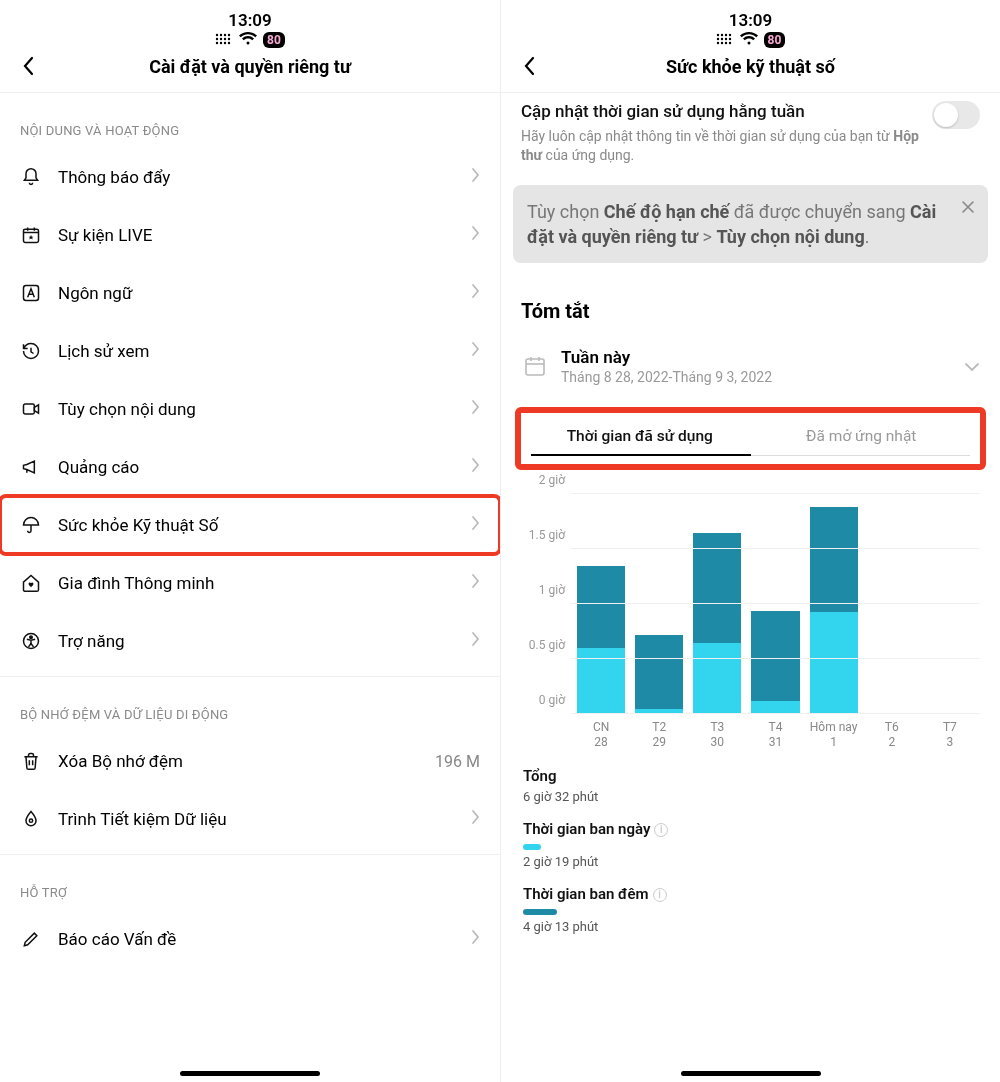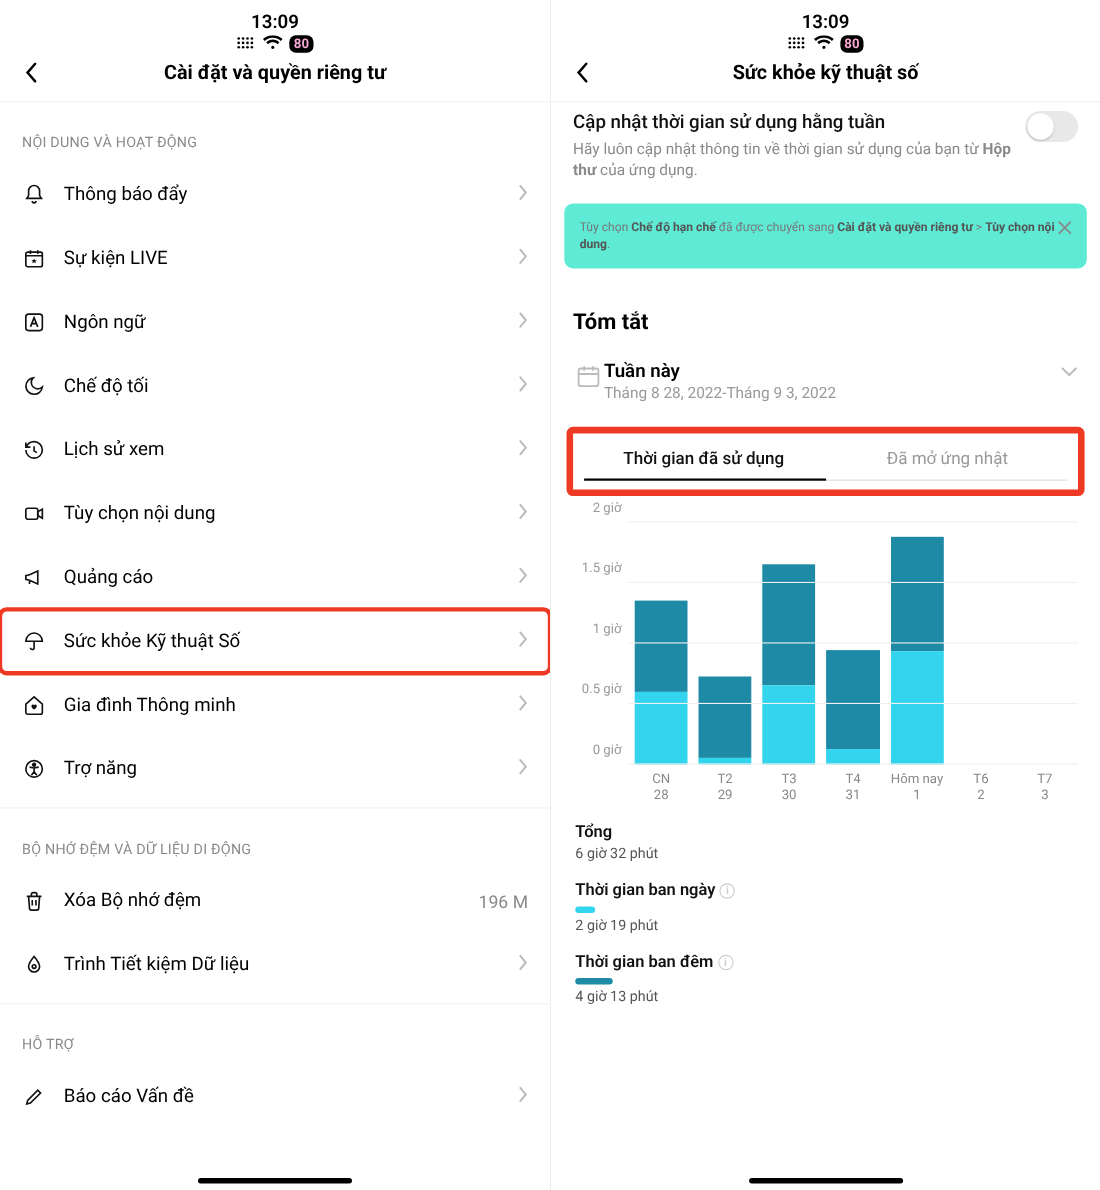--- a/index.html
+++ b/index.html
@@ -33,26 +33,26 @@
   .highlight-red { outline: 4px solid #ee3a24; outline-offset:-2px; border-radius:6px; }
 
   
   .update-block { padding: 8px 20px 12px; }
   .update-row { display:flex; align-items:flex-start; gap:12px; }
   .update-title { font-size:17px; font-weight:500; color:#111; margin-bottom:6px; }
   .update-desc { font-size:14px; color:#8a8a8a; line-height:1.35; }
   .toggle { width:48px; height:28px; background:#e8e8e8; border-radius:14px; position:relative; flex-shrink:0; }
   .toggle-knob { width:24px; height:24px; background:#fff; border-radius:50%; position:absolute; top:2px; left:2px; box-shadow:0 1px 2px rgba(0,0,0,.2); }
 
-  .notice-box { margin: 8px 12px 0; padding: 14px 28px 14px 14px; background:#5eead4; border-radius:8px; font-size:11px; color:#777; position:relative; line-height:1.4; }
+  .notice-box { margin: 8px 12px 0; padding: 14px 28px 14px 14px; background:#e5e5e5; border-radius:8px; font-size:18px; color:#777; position:relative; line-height:1.4; }
   .notice-close { position:absolute; right:10px; top:12px; color:#999; width:20px; height:20px; display:flex; align-items:center; justify-content:center; }
 
   .summary-block { padding: 36px 20px 14px; }
   .summary-title { font-size:20px; font-weight:700; }
-  .week-row { display:flex; gap:0; padding: 10px 20px 6px; }
+  .week-row { display:flex; align-items:center; gap:12px; padding: 10px 20px 6px; }
   .cal-ico { width:28px; height:28px; display:flex; align-items:center; justify-content:center; color:#bbb; }
   .week-label { font-size:17px; font-weight:600; }
   .week-range { font-size:14px; color:#999; margin-top:2px; }
   .week-chev { margin-left:auto; color:#bbb; }
 
   .tabs-wrap { margin: 18px 16px 4px; border: 4px solid #ee3a24; border-radius:4px; padding: 10px 8px 8px; position:relative; }
   .tabs-inner { display:flex; }
   .tab { flex:1; text-align:center; font-size:15.5px; padding: 4px 0 10px; color:#999; }
   .tab.active { color:#111; font-weight:500; }
   .tab-line { height:1px; background:#ddd; margin:0 2px; position:relative; }
@@ -155,31 +155,20 @@
           </svg>
         </span>
         <span class="item-label">Ngôn ngữ</span>
         <span class="chevron"><svg width="9" height="16" viewBox="0 0 9 16">
             <path d="M2 2l5 6-5 6" stroke="#bbb" stroke-width="1.8" fill="none" stroke-linecap="round"></path>
           </svg></span>
       </div>
       <div class="item">
         <span class="item-icon">
           <svg width="20" height="20" viewBox="0 0 24 24" fill="none" stroke="#111" stroke-width="1.8">
-            <path d="M21 13A9 9 0 1111 3a7 7 0 0010 10z"></path>
-          </svg>
-        </span>
-        <span class="item-label">Chế độ tối</span>
-        <span class="chevron"><svg width="9" height="16" viewBox="0 0 9 16">
-            <path d="M2 2l5 6-5 6" stroke="#bbb" stroke-width="1.8" fill="none" stroke-linecap="round"></path>
-          </svg></span>
-      </div>
-      <div class="item">
-        <span class="item-icon">
-          <svg width="20" height="20" viewBox="0 0 24 24" fill="none" stroke="#111" stroke-width="1.8">
             <path d="M3 12a9 9 0 109-9 9 9 0 00-8.5 6M3 4v5h5"></path>
             <path d="M12 8v5l3 2"></path>
           </svg>
         </span>
         <span class="item-label">Lịch sử xem</span>
         <span class="chevron"><svg width="9" height="16" viewBox="0 0 9 16">
             <path d="M2 2l5 6-5 6" stroke="#bbb" stroke-width="1.8" fill="none" stroke-linecap="round"></path>
           </svg></span>
       </div>
       <div class="item">

